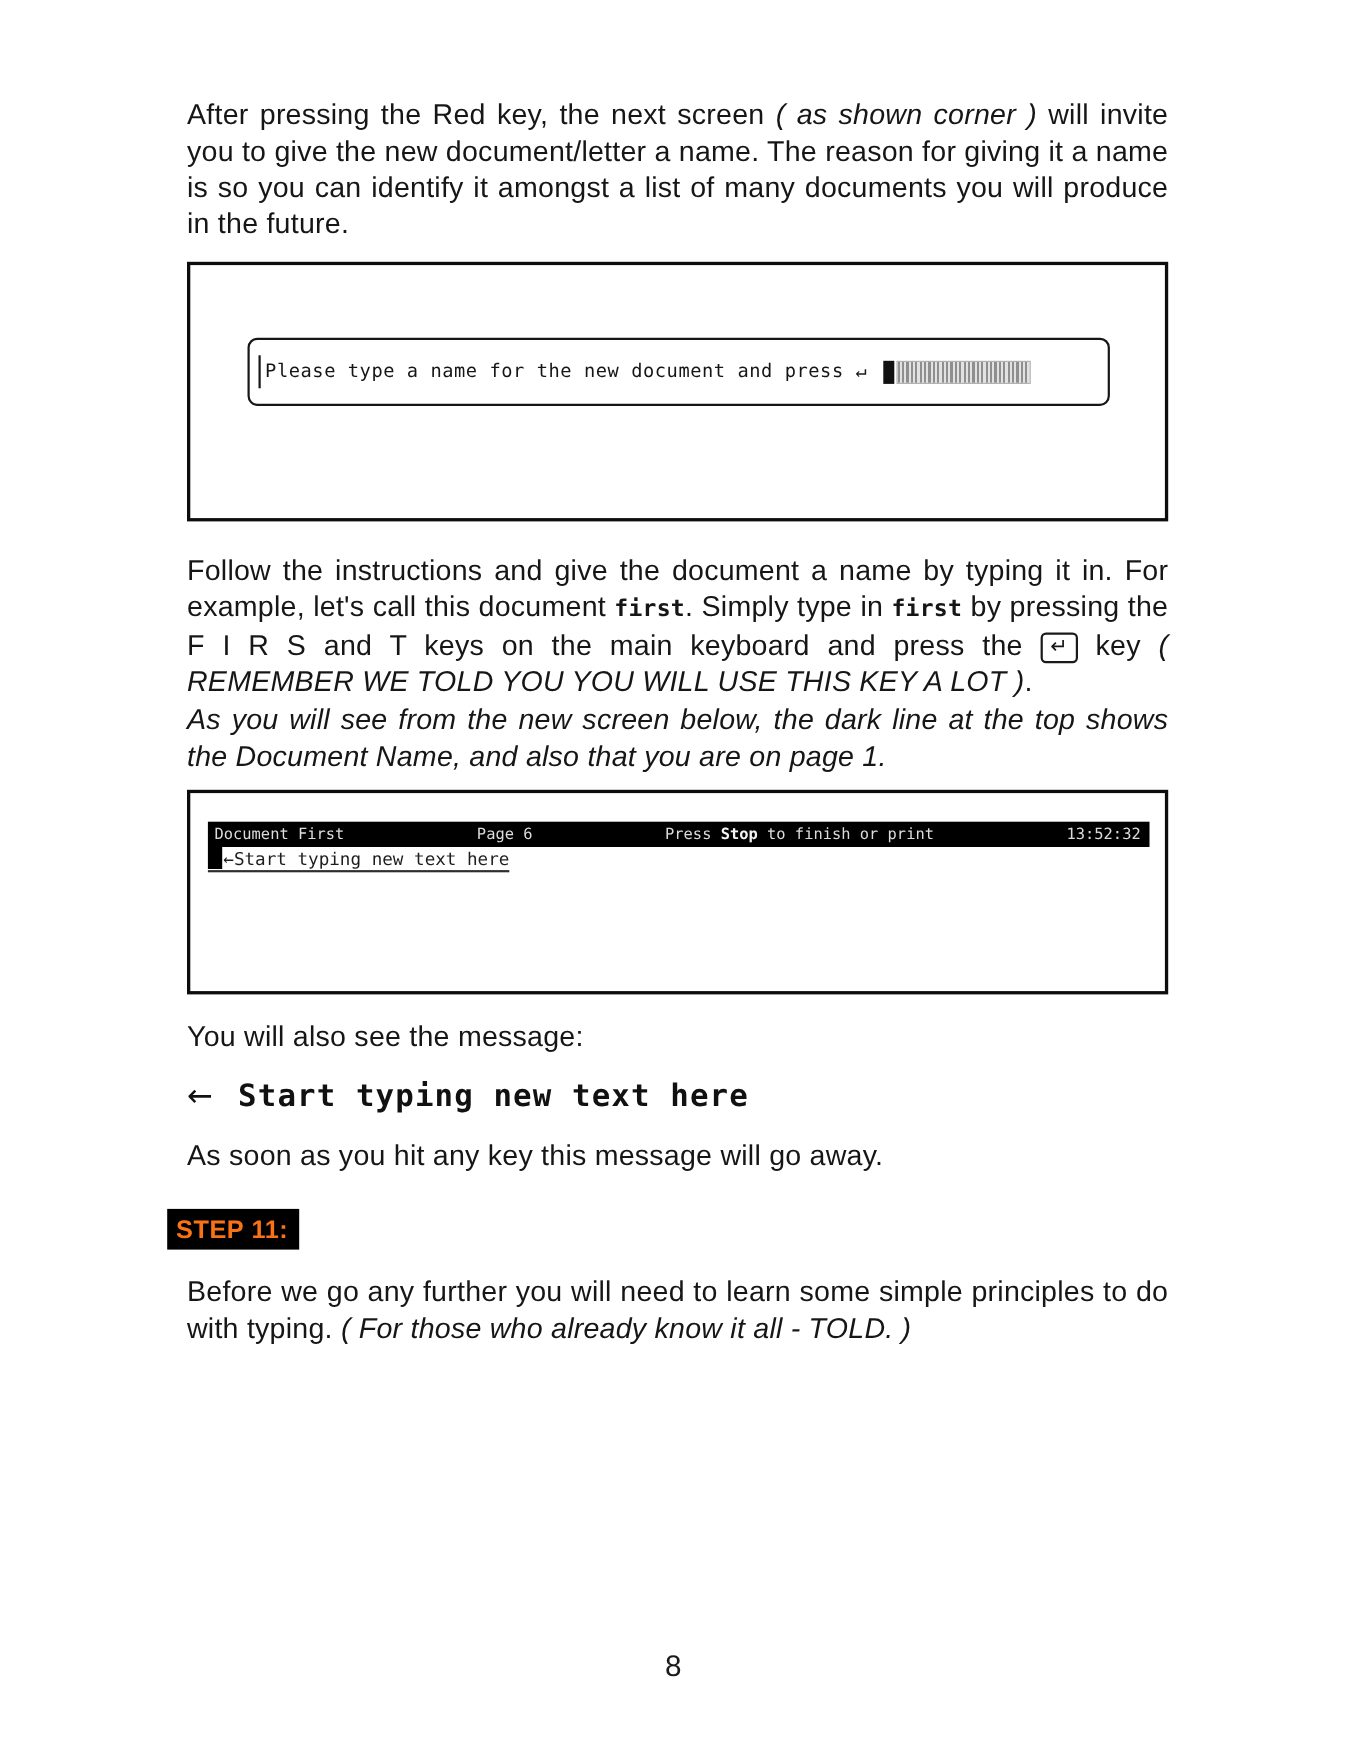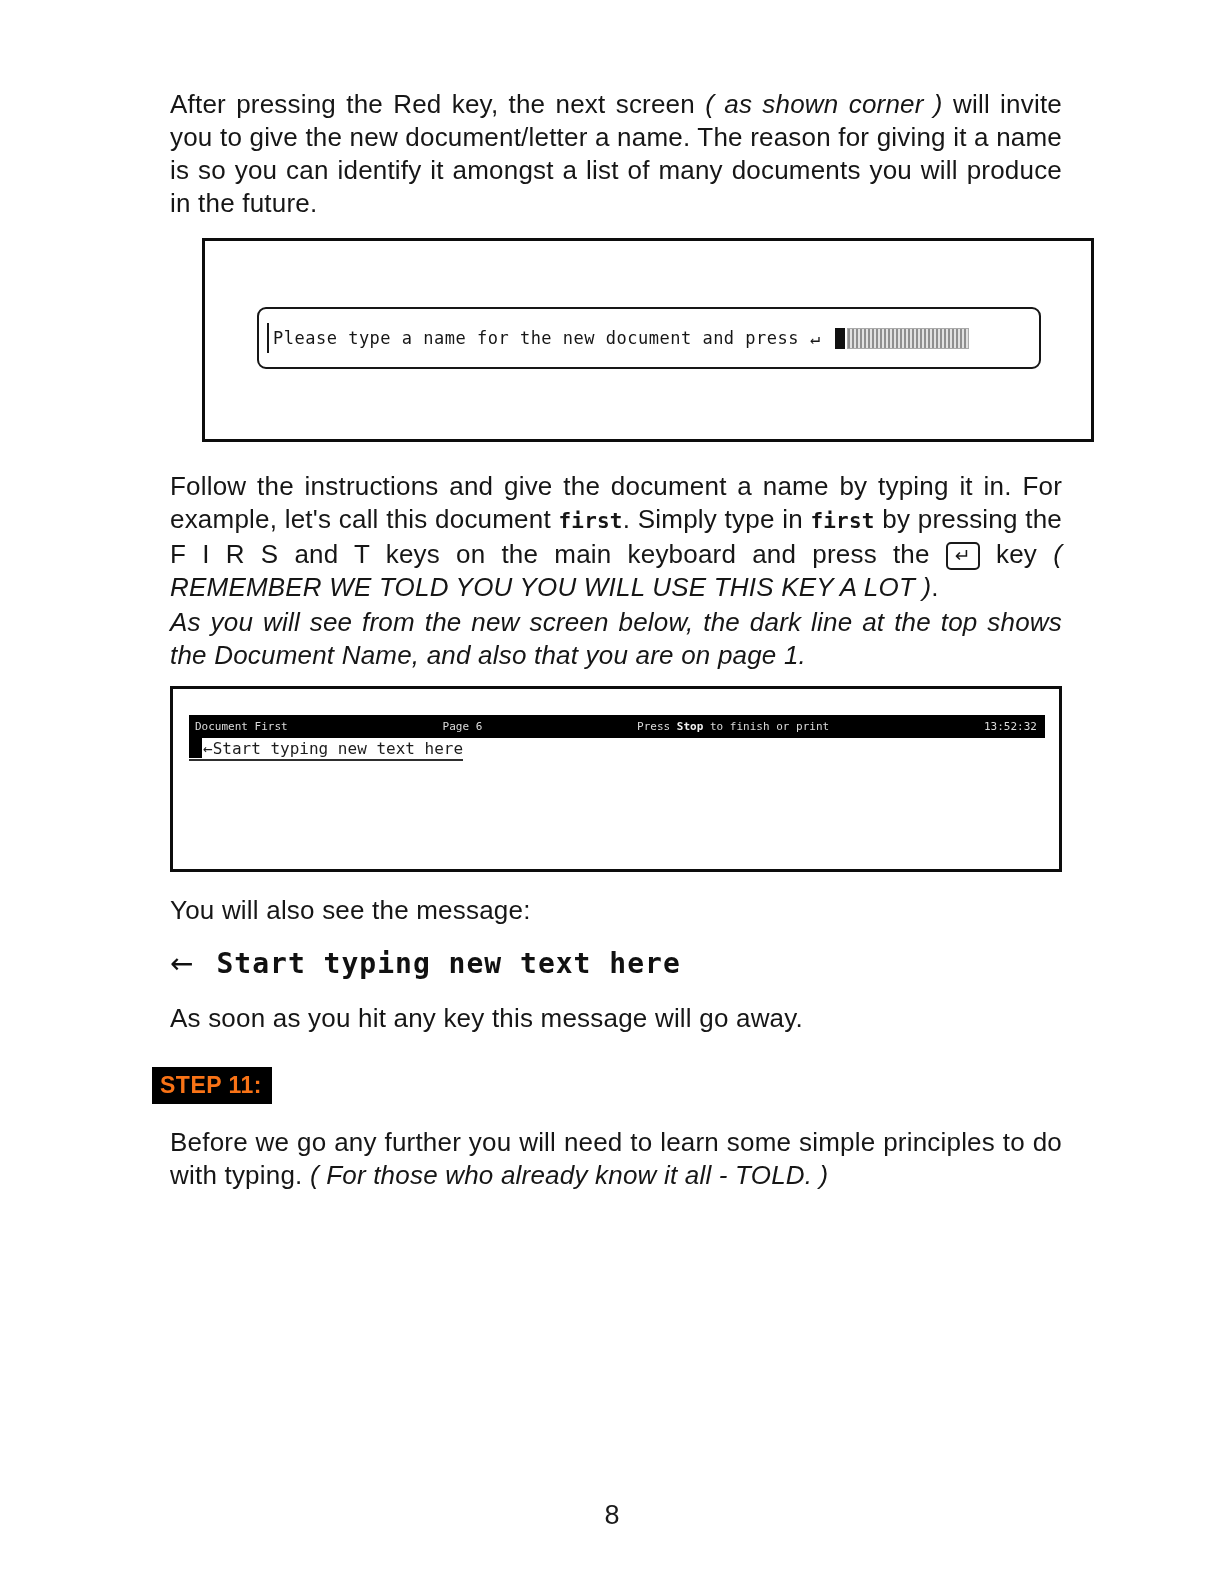--- a/index.html
+++ b/index.html
@@ -35,21 +35,21 @@
     vertical-align:1px;
   }
 
   
   .screen-frame {
     border:3px solid #0d0d0d;
     width:100%;
     position:relative;
     background:#fff;
   }
-  .frame1 { height:204px; margin-top:18px;margin-left:32px; }
+  .frame1 { height:236px; margin-top:18px; }
   .frame2 { height:186px; margin-top:14px; padding:26px 14px 0 16px; }
 
   .prompt-field {
     position:absolute;
     left:52px; right:50px; top:66px;
     height:62px;
     border:2px solid #161616;
     border-radius:9px;
     display:flex;
     align-items:center;
@@ -71,21 +71,21 @@
   }
 
   .status-bar {
     background:#000;
     height:23px;
     display:flex;
     align-items:center;
     justify-content:space-between;
     color:#dcdcdc;
     font-family:"DejaVu Sans Mono", monospace;
-    font-size:11px;
+    font-size:14px;
     padding:0 8px 0 6px;
     white-space:nowrap;
   }
   .status-bar .b { font-weight:bold; color:#f4f4f4;margin-top:12px; }
   .typing-line {
     display:inline-block;
     border-bottom:2px solid #2e2e2e;
     font-family:"DejaVu Sans Mono", monospace;
     font-size:16px;
     color:#1d1d1d;

